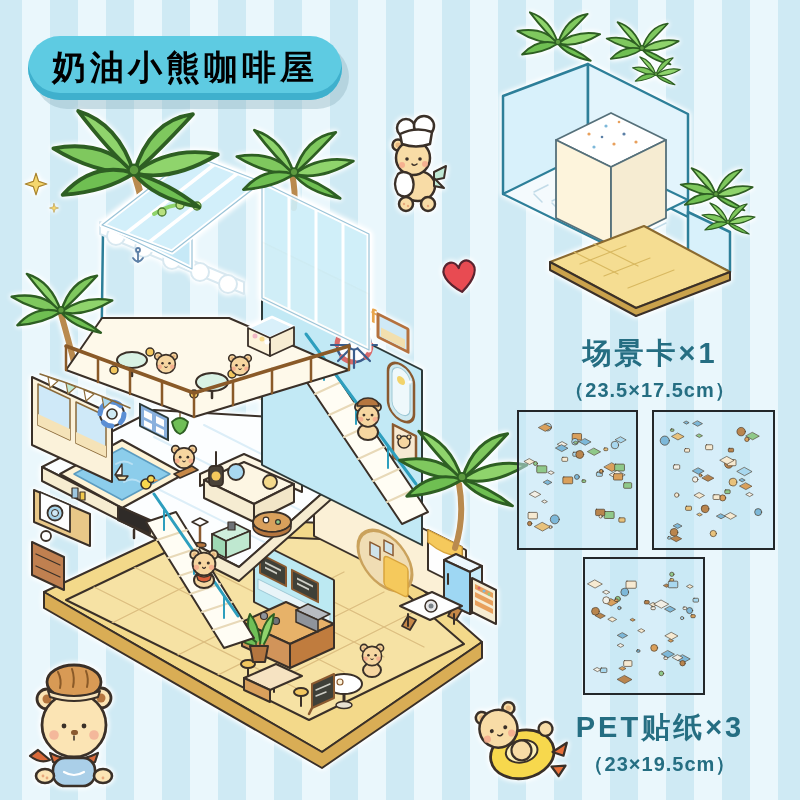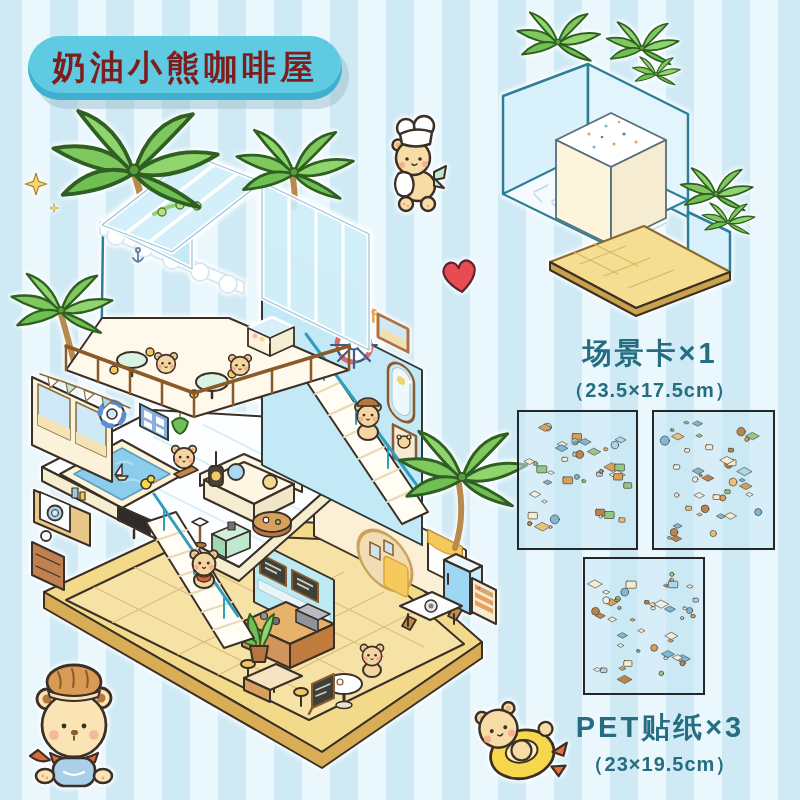--- a/index.html
+++ b/index.html
@@ -3,21 +3,21 @@
 <meta charset="utf-8">
 <style>
   html,body{margin:0;padding:0;}
   body{font-family:"Liberation Sans","DejaVu Sans",sans-serif;}
   .poster{position:relative;width:800px;height:800px;overflow:hidden;
     background:repeating-linear-gradient(90deg,var(--stripe_a,#cfeaf4) 0 28px,var(--stripe_b,#eaf7fc) 28px 56px);
     background-position:-6px 0;}
   .badge{position:absolute;left:28px;top:36px;padding:9px 24px;border-radius:34px;
     background:var(--badge_blue,#5ecbe2);
     box-shadow:inset 0 -7px 0 var(--badge_edge,#3fb0cd), 7px 9px 0 rgba(140,175,190,.38);}
-  .badge span{color:#7f1d1d;font-size:34px;font-weight:bold;letter-spacing:4px;}
+  .badge span{color:#000000;font-size:34px;font-weight:bold;letter-spacing:4px;}
   .cap{position:absolute;text-align:center;color:var(--caption_teal,#256e82);}
   .cap .cap-main{font-size:29px;font-weight:bold;letter-spacing:3px;}
   .cap .cap-sub{font-size:20px;font-weight:bold;letter-spacing:1px;margin-top:3px;}
   .cap1{left:495px;top:334px;width:310px;}
   .cap2{left:505px;top:708px;width:310px;}
   .sheet{position:absolute;border:2px solid #23272a;background:rgba(198,232,245,.55);box-sizing:border-box;}
   .s1{left:517px;top:410px;width:121px;height:140px;}
   .s2{left:652px;top:410px;width:123px;height:140px;}
   .s3{left:583px;top:557px;width:122px;height:138px;}
   .sheet svg{display:block;width:100%;height:100%;}

